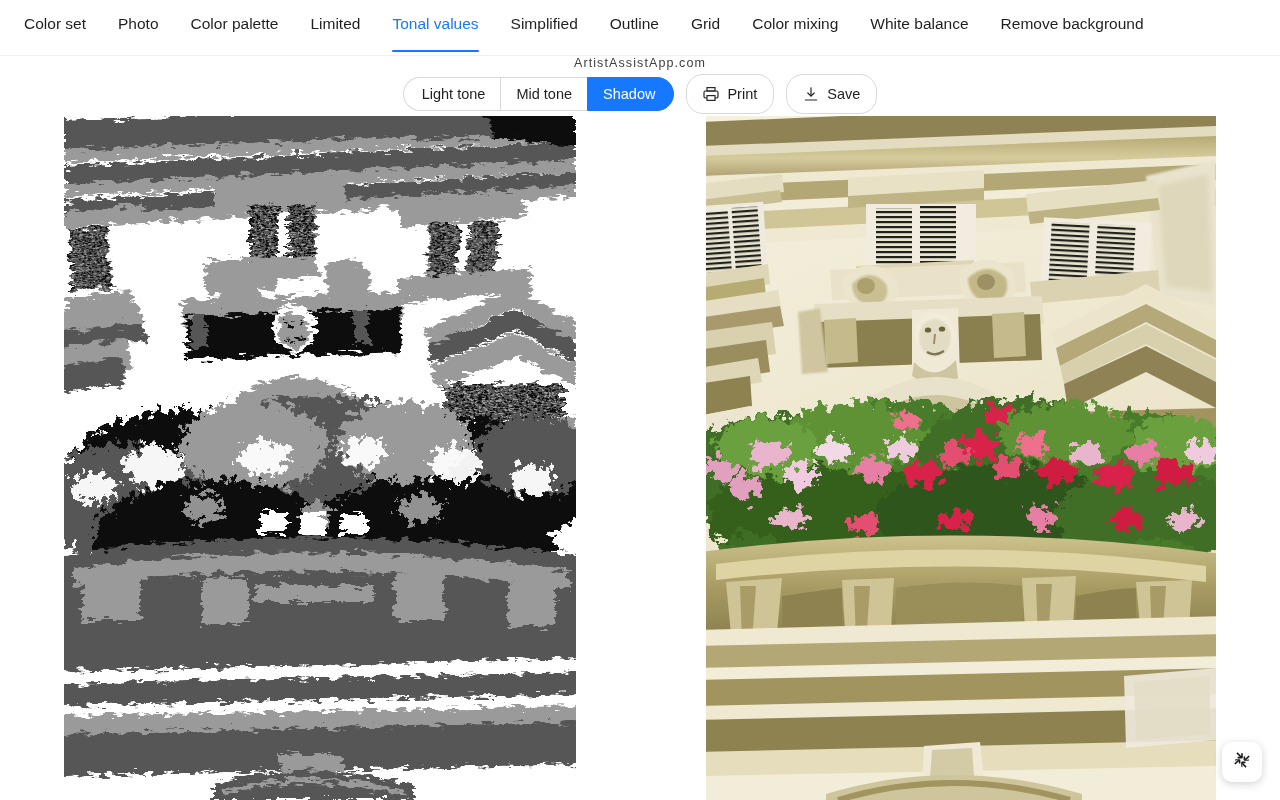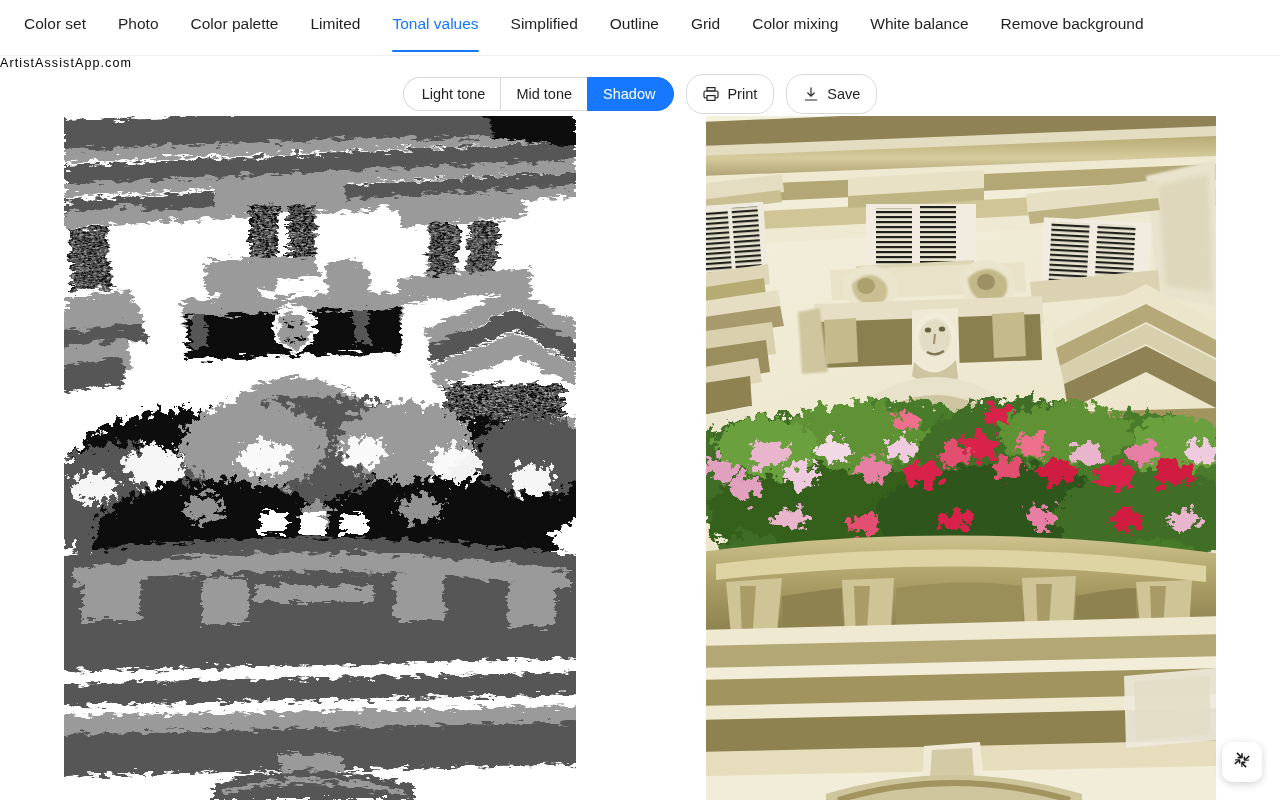--- a/index.html
+++ b/index.html
@@ -41,24 +41,24 @@
     left: 16px; right: 16px; bottom: 0;
     height: 2px;
     background: #1677ff;
     border-radius: 2px;
   }
 
   
   .watermark {
     position: absolute;
     top: 56px; left: 0; right: 0;
-    text-align: left;
+    text-align: center;
     font-size: 12.5px;
     letter-spacing: 1.1px;
-    color: #000000;
+    color: #404040;
     line-height: 14px;
     pointer-events: none;
     z-index: 3;
   }
 
   
   .toolbar {
     position: absolute;
     top: 74px; left: 0; right: 0;
     display: flex;

